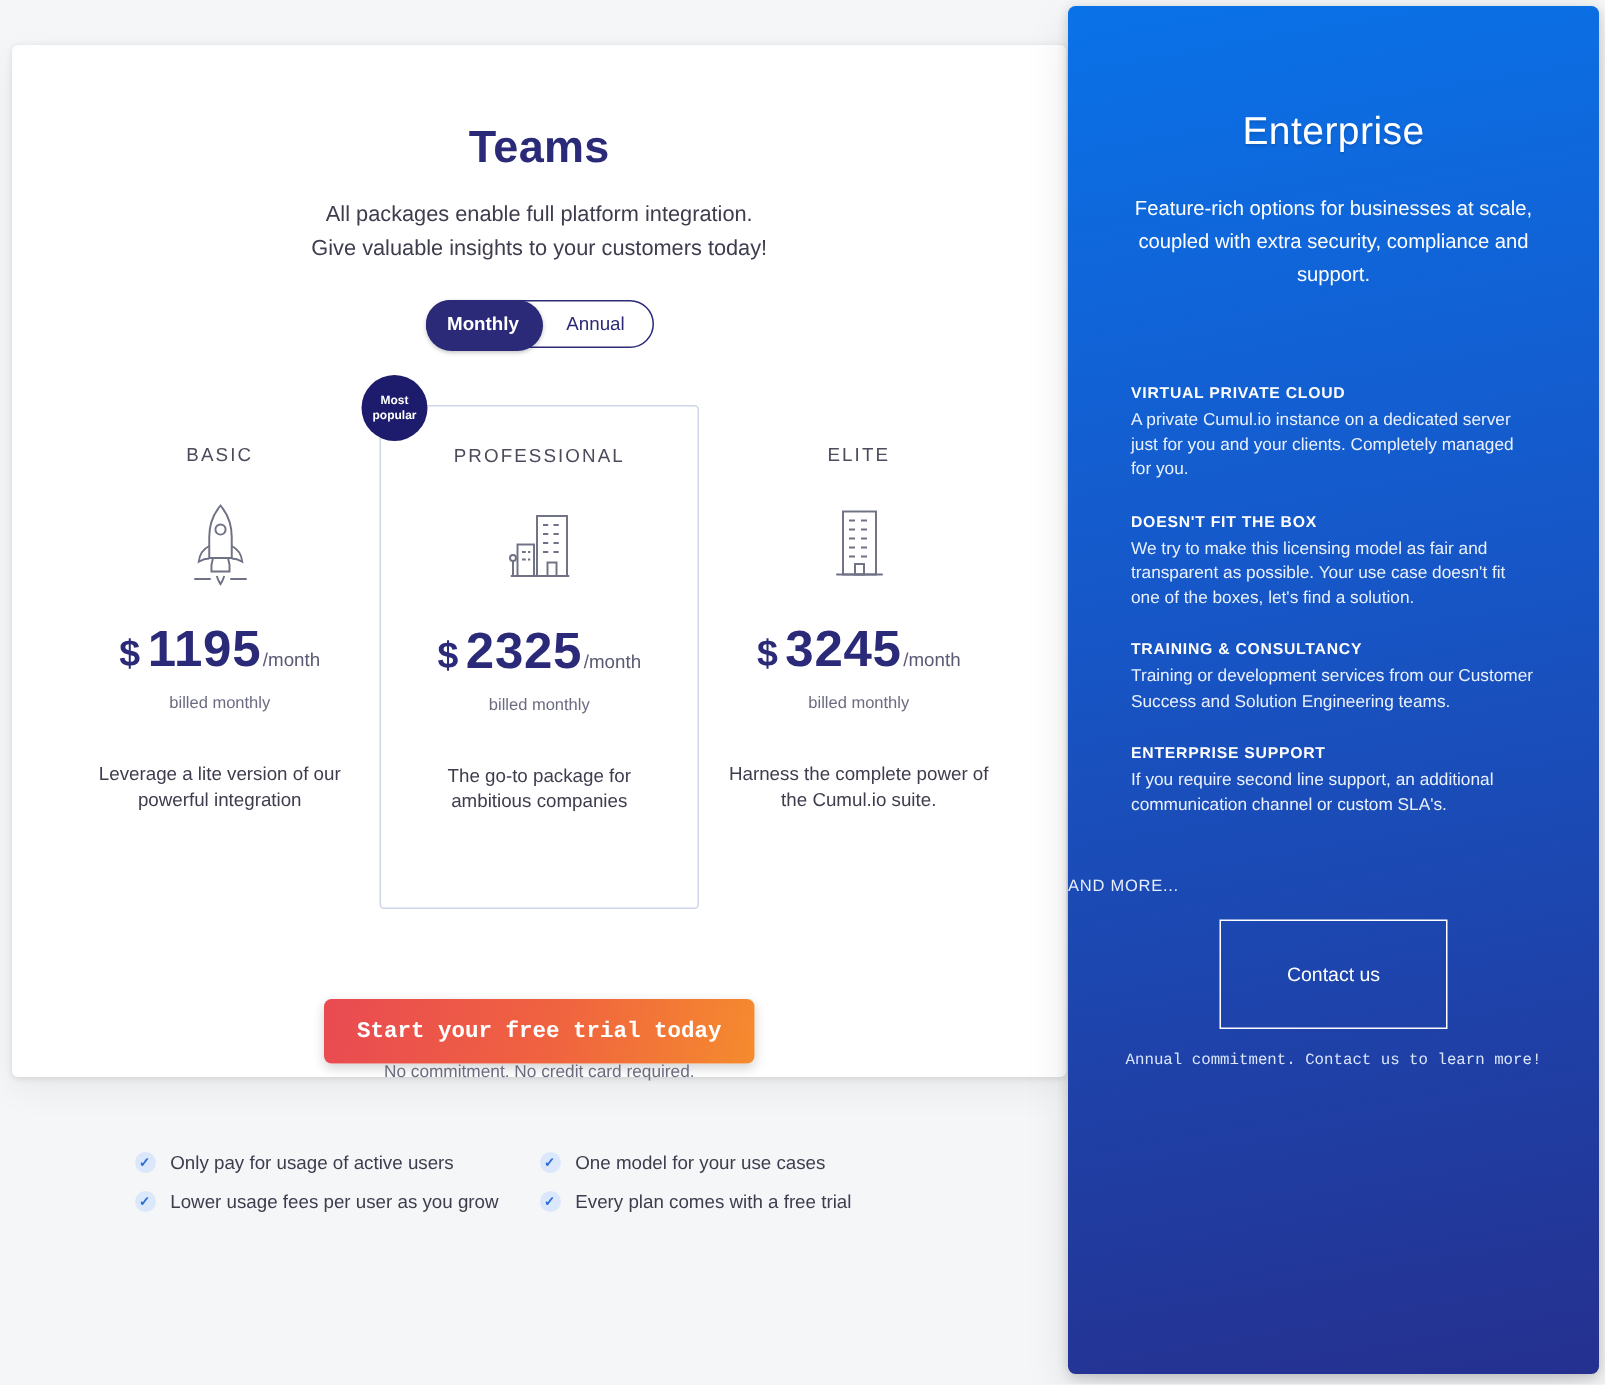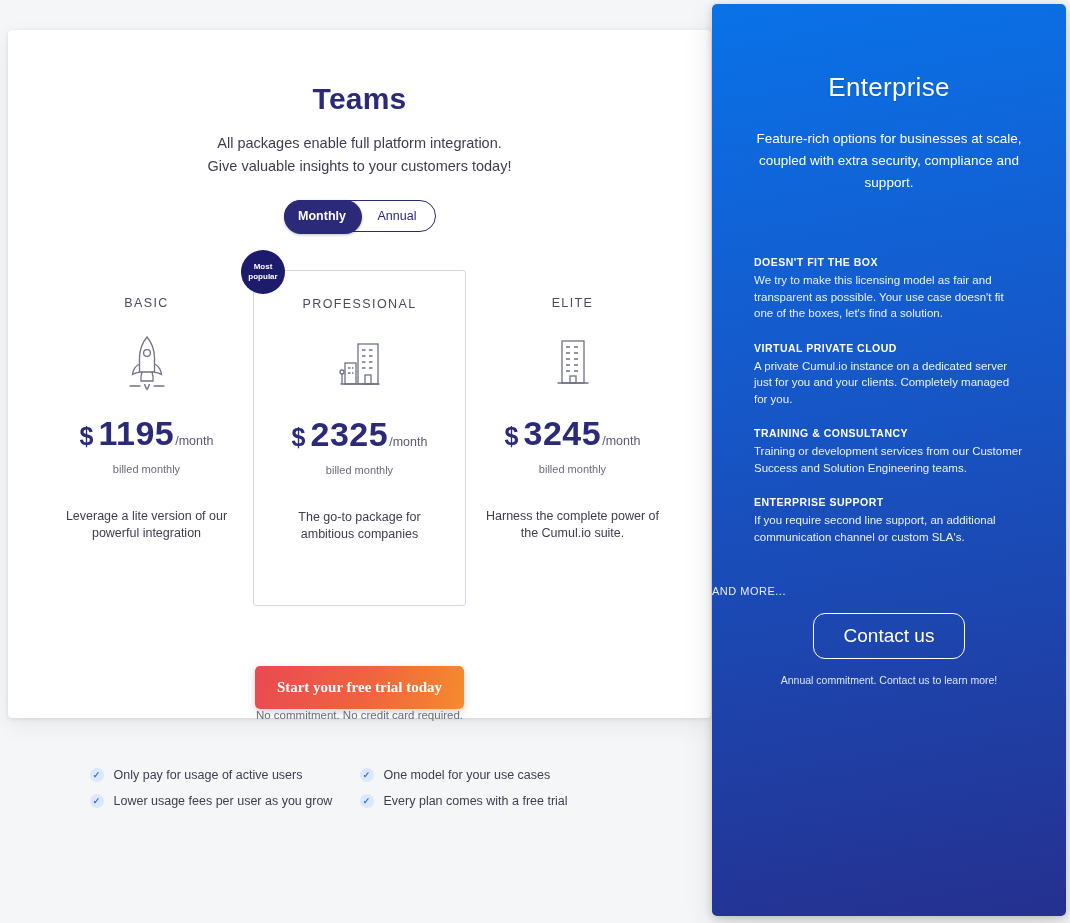--- a/index.html
+++ b/index.html
@@ -160,21 +160,21 @@
     display: inline-block;
     border: 0;
     color: #fff;
     font-size: 15px;
     font-weight: bold;
     padding: 13px 22px;
     border-radius: 5px;
     background: linear-gradient(100deg, #e94a52 0%, #f0643f 55%, #f58b2e 100%);
     box-shadow: 0 3px 8px rgba(0,0,0,0.18);
     cursor: pointer;
-    font-family: Liberation Serif, serif;
+    font-family: Liberation Mono, monospace;
   }
   .cta-note {
     font-size: 11.5px;
     color: #6b6b80;
   }
 
   
   .checklist {
     margin: 47px auto 0 auto;
     width: 540px;
@@ -249,35 +249,36 @@
     text-align: left;
     font-size: 11px;
     letter-spacing: 0.5px;
     margin-top: 40px;
     color: #e7eefc;
   }
   .contact-btn {
     display: block;
     margin: 16px auto 0 auto;
     width: 152px;
-    padding: 11px 0;
+    padding: 28px 0;
     background: transparent;
     border: 1px solid #ffffff;
-    border-radius: 12px;
+    border-radius: 0;
     color: #fff;
-    font-size: 19px;
+    font-size: 13px;
     text-align: center;
     cursor: pointer;
     font-family: "Liberation Sans", sans-serif;
   }
   .contact-note {
     text-align: center;
     font-size: 10.5px;
     color: #dbe6fa;
     margin-top: 15px;
+    font-family: Liberation Mono, monospace;
   }
 
   svg { display: block; }
 </style>
 </head>
 <body>
 
 <div class="teams-panel">
 
   <h1 class="teams-title">Teams</h1>
@@ -389,26 +390,26 @@
     </div>
   </div>
 </div>
 
 <div class="ent-panel">
   <h1 class="ent-title">Enterprise</h1>
   <p class="ent-sub">Feature-rich options for businesses at scale, coupled with extra security, compliance and support.</p>
 
   <div class="ent-sections">
     <div class="ent-sec">
+      <div class="ent-sec-h">VIRTUAL PRIVATE CLOUD</div>
+      <div class="ent-sec-b">A private Cumul.io instance on a dedicated server just for you and your clients. Completely managed for you.</div>
+    </div>
+    <div class="ent-sec">
       <div class="ent-sec-h">DOESN'T FIT THE BOX</div>
       <div class="ent-sec-b">We try to make this licensing model as fair and transparent as possible. Your use case doesn't fit one of the boxes, let's find a solution.</div>
-    </div>
-    <div class="ent-sec">
-      <div class="ent-sec-h">VIRTUAL PRIVATE CLOUD</div>
-      <div class="ent-sec-b">A private Cumul.io instance on a dedicated server just for you and your clients. Completely managed for you.</div>
     </div>
     <div class="ent-sec">
       <div class="ent-sec-h">TRAINING &amp; CONSULTANCY</div>
       <div class="ent-sec-b">Training or development services from our Customer Success and Solution Engineering teams.</div>
     </div>
     <div class="ent-sec">
       <div class="ent-sec-h">ENTERPRISE SUPPORT</div>
       <div class="ent-sec-b">If you require second line support, an additional communication channel or custom SLA's.</div>
     </div>
   </div>

